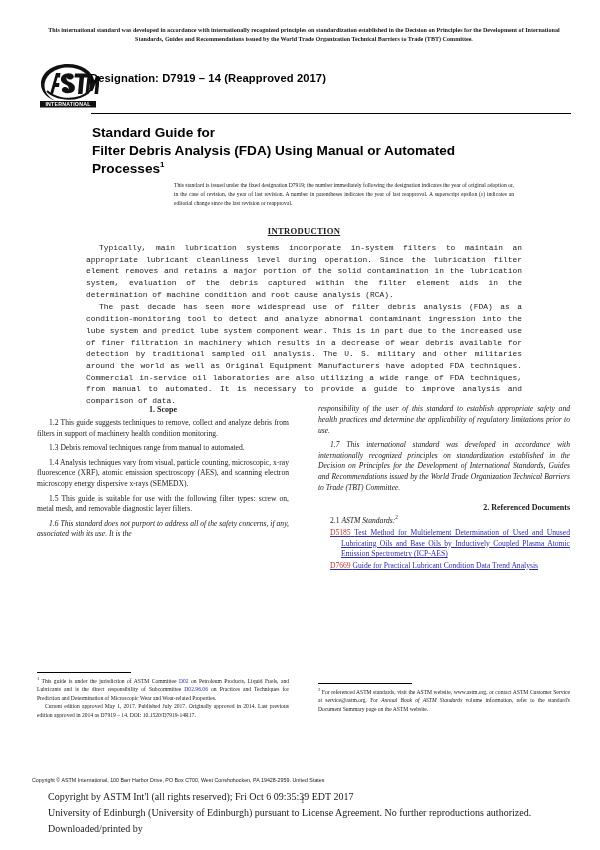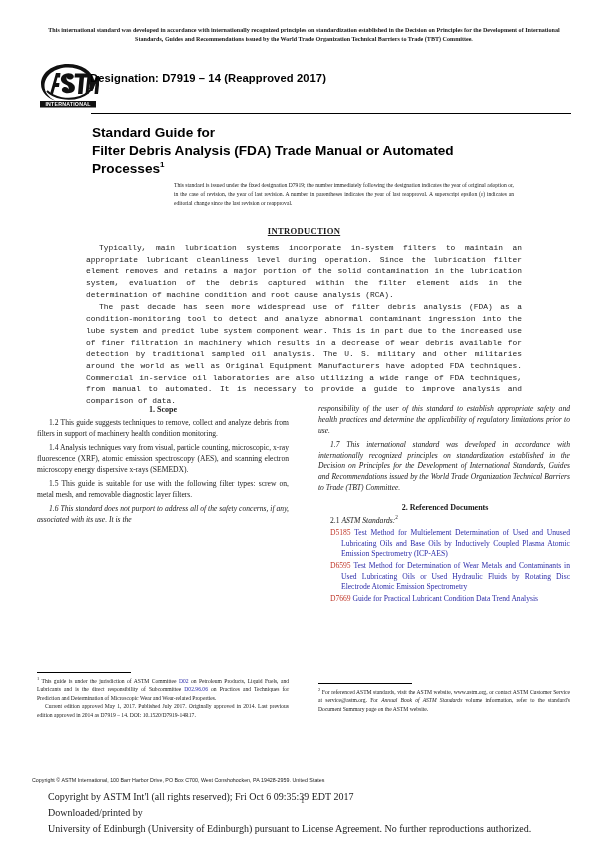--- a/index.html
+++ b/index.html
@@ -148,21 +148,21 @@
   .sec-head {
     font-weight: bold;
     font-size: 8px;
     margin: 0 0 3px 0;
     text-align: center;
   }
   .sec-head-2 {
     font-weight: bold;
     font-size: 8px;
     margin: 8px 0 3px 2px;
-    text-align: center;
+    text-align: right;
   }
   .para {
     margin: 0 0 3.5px 0;
     text-indent: 12px;
   }
   .para.noindent { text-indent: 0; }
   .para.italic { font-style: italic; }
   .subhead {
     margin: 0 0 1px 0;
     text-indent: 12px;
@@ -171,20 +171,21 @@
   .subhead sup { font-size: 5.2px; vertical-align: super; line-height: 0; }
 
   
   .ref-list { margin: 0; }
   .ref-item {
     margin: 0 0 0.5px 0;
     padding-left: 23px;
     text-indent: -11px;
     color: #2c2ca8;
     text-align: justify;
+    text-decoration: underline;
   }
   .ref-id {
     color: #c0392b;
   }
 
   
   .fn-rule {
     height: 0.9px;
     background: #000;
     width: 94px;
@@ -263,66 +264,66 @@
       <rect x="6" y="80" width="112" height="13" fill="#111111"></rect>
       <text x="62" y="90.2" font-family="Liberation Sans, sans-serif" font-size="10.5" font-weight="bold" fill="#ffffff" text-anchor="middle" letter-spacing="0.4">INTERNATIONAL</text>
     </svg>
     <div class="designation-text">Designation: D7919 – 14 (Reapproved 2017)</div>
   </div>
 
   <div class="rule-top"></div>
 
   <div class="title-block">
     <div>Standard Guide for</div>
-    <div>Filter Debris Analysis (FDA) Trade Manual or Automated</div>
+    <div>Filter Debris Analysis (FDA) Using Manual or Automated</div>
     <div><span>Processes</span><sup>1</sup></div>
   </div>
 
   <div class="issue-note">This standard is issued under the fixed designation D7919; the number immediately following the designation indicates the year of original adoption or, in the case of revision, the year of last revision. A number in parentheses indicates the year of last reapproval. A superscript epsilon (ε) indicates an editorial change since the last revision or reapproval.</div>
 
   <div class="intro-heading">INTRODUCTION</div>
   <div class="intro-body">
     <p>Typically, main lubrication systems incorporate in-system filters to maintain an appropriate lubricant cleanliness level during operation. Since the lubrication filter element removes and retains a major portion of the solid contamination in the lubrication system, evaluation of the debris captured within the filter element aids in the determination of machine condition and root cause analysis (RCA).</p>
     <p>The past decade has seen more widespread use of filter debris analysis (FDA) as a condition-monitoring tool to detect and analyze abnormal contaminant ingression into the lube system and predict lube system component wear. This is in part due to the increased use of finer filtration in machinery which results in a decrease of wear debris available for detection by traditional sampled oil analysis. The U. S. military and other militaries around the world as well as Original Equipment Manufacturers have adopted FDA techniques. Commercial in-service oil laboratories are also utilizing a wide range of FDA techniques, from manual to automated. It is necessary to provide a guide to improve analysis and comparison of data.</p>
   </div>
 
   <div class="col col-left">
     <div class="sec-head">1. Scope</div>
     <p class="para">1.2 This guide suggests techniques to remove, collect and analyze debris from filters in support of machinery health condition monitoring.</p>
+    <p class="para">1.3 Debris removal techniques range from manual to automated.</p>
     <p class="para">1.4 Analysis techniques vary from visual, particle counting, microscopic, x-ray fluorescence (XRF), atomic emission spectroscopy (AES), and scanning electron microscopy energy dispersive x-rays (SEMEDX).</p>
     <p class="para">1.5 This guide is suitable for use with the following filter types: screw on, metal mesh, and removable diagnostic layer filters.</p>
     <p class="para italic">1.6 This standard does not purport to address all of the safety concerns, if any, associated with its use. It is the</p>
   </div>
 
   <div class="col col-right">
     <p class="para noindent italic">responsibility of the user of this standard to establish appropriate safety and health practices and determine the applicability of regulatory limitations prior to use.</p>
     <p class="para italic">1.7 This international standard was developed in accordance with internationally recognized principles on standardization established in the Decision on Principles for the Development of International Standards, Guides and Recommendations issued by the World Trade Organization Technical Barriers to Trade (TBT) Committee.</p>
 
     <div class="sec-head-2">2. Referenced Documents</div>
     <div class="subhead"><span>2.1</span> <span class="it">ASTM Standards:</span><sup>2</sup></div>
 
     <div class="ref-list">
       <p class="ref-item"><span class="ref-id">D5185</span> <span>Test Method for Multielement Determination of Used and Unused Lubricating Oils and Base Oils by Inductively Coupled Plasma Atomic Emission Spectrometry (ICP-AES)</span></p>
-      <p class="ref-item"><span class="ref-id">D6595</span> <span>Test Method for Determination of Wear Metals and Contaminants in Used Lubricating Oils or Used Hydraulic Fluids by Rotating Disc Electrode Atomic Emission Spectrometry</span></p>
       <p class="ref-item"><span class="ref-id">D7669</span> <span>Guide for Practical Lubricant Condition Data Trend Analysis</span></p>
     </div>
   </div>
 
   <div class="footnote fn-left">
     <div class="fn-rule"></div>
     <p><sup>1</sup> <span>This guide is under the jurisdiction of ASTM Committee </span><span class="link">D02</span><span> on Petroleum Products, Liquid Fuels, and Lubricants and is the direct responsibility of Subcommittee </span><span class="link">D02.96.06</span><span> on Practices and Techniques for Prediction and Determination of Microscopic Wear and Wear-related Properties.</span></p>
     <p class="indent">Current edition approved May 1, 2017. Published July 2017. Originally approved in 2014. Last previous edition approved in 2014 as D7919 – 14. DOI: 10.1520/D7919-14R17.</p>
   </div>
 
   <div class="footnote fn-right">
     <div class="fn-rule"></div>
     <p><sup>2</sup> <span>For referenced ASTM standards, visit the ASTM website, www.astm.org, or contact ASTM Customer Service at service@astm.org. For </span><span class="it">Annual Book of ASTM Standards</span><span> volume information, refer to the standard's Document Summary page on the ASTM website.</span></p>
   </div>
 
   <div class="copyright-line">Copyright © ASTM International, 100 Barr Harbor Drive, PO Box C700, West Conshohocken, PA 19428-2959. United States</div>
   <div class="stamp">
     <p>Copyright by ASTM Int'l (all rights reserved); Fri Oct  6 09:35:39 EDT 2017</p>
+    <p>University of Edinburgh (University of Edinburgh) pursuant to License Agreement. No further reproductions authorized.</p>
     <p>Downloaded/printed by</p>
-    <p>University of Edinburgh (University of Edinburgh) pursuant to License Agreement. No further reproductions authorized.</p>
   </div>
   <div class="page-number">1</div>
 
 </div>
 
 </body></html>

